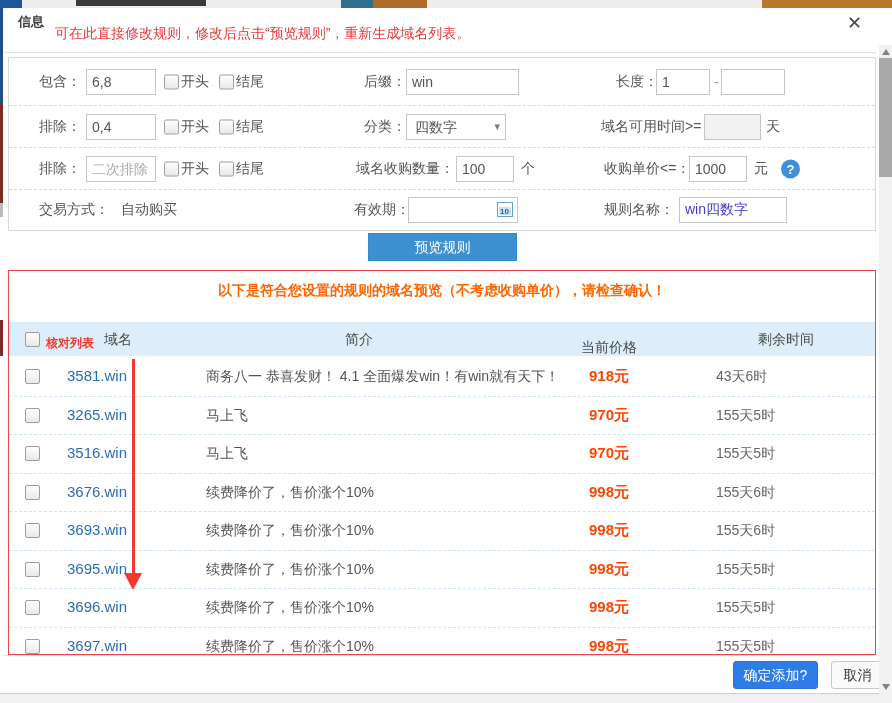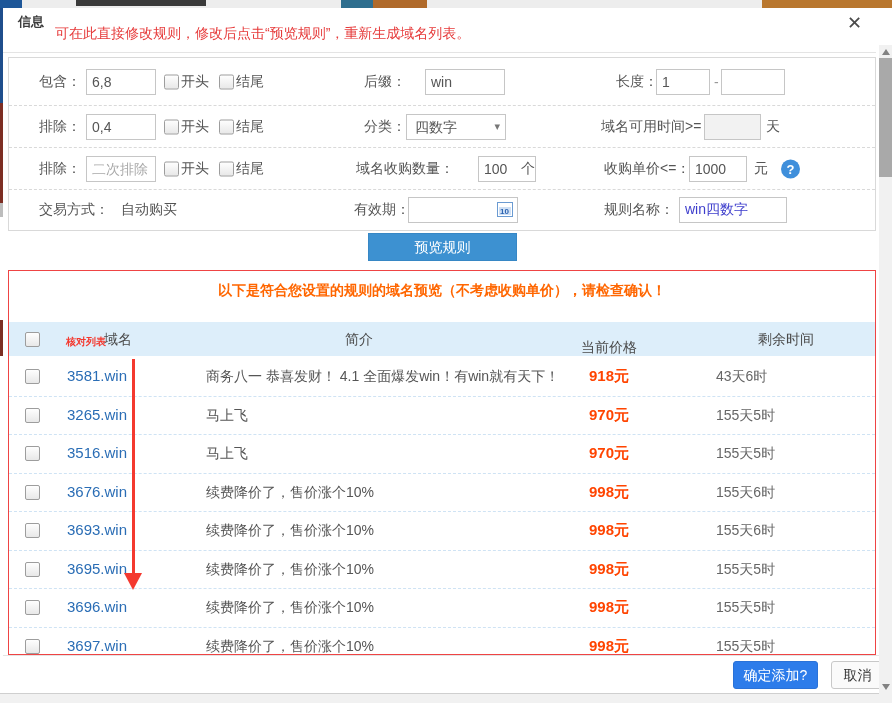--- a/index.html
+++ b/index.html
@@ -42,21 +42,21 @@
   .thead{position:absolute;left:0;right:0;top:51px;height:34px;background:#ddeefa;}
   .thead span{position:absolute;top:9px;font-size:14px;color:#4a4a4a;}
   .trow{position:absolute;left:0;right:0;height:38.5px;border-bottom:1px dashed #cfe3f4;}
   .trow .cbx{position:absolute;left:16px;top:12px;}
   .thead .cbx{position:absolute;left:16px;top:10px;}
   .dom{position:absolute;left:58px;top:10px;font-size:15px;color:#2a6db5;text-decoration:none;cursor:pointer;}
   .desc{position:absolute;left:197px;top:11px;font-size:14px;color:#555;white-space:nowrap;}
   .price{position:absolute;left:540px;width:120px;top:10px;text-align:center;font-size:15px;font-weight:bold;color:#ff4400;}
   .rtime{position:absolute;left:707px;width:140px;top:11px;font-size:14px;color:#666;}
   
-  .anno{position:absolute;left:37px;top:64px;font-size:10px;font-weight:bold;color:#f4392f;margin-left:20px;}
+  .anno{position:absolute;left:37px;top:64px;font-size:12px;font-weight:bold;color:#f4392f;}
   .arrowline{position:absolute;left:123px;top:88px;width:3px;height:216px;background:#f4392f;}
   .arrowhead{position:absolute;left:115px;top:302px;width:0;height:0;border-left:9px solid transparent;
              border-right:9px solid transparent;border-top:17px solid #f4392f;}
   
   .btn-confirm{position:absolute;left:733px;top:661px;width:85px;height:28px;background:#2d7cea;border:1px solid #2a72d8;
                border-radius:3px;color:#fff;font-size:14px;text-align:center;line-height:26px;cursor:pointer;box-sizing:border-box;}
   .btn-cancel{position:absolute;left:831px;top:661px;width:53px;height:28px;background:#fafafa;border:1px solid #c8c8c8;
               border-radius:3px;color:#333;font-size:14px;text-align:center;line-height:26px;cursor:pointer;box-sizing:border-box;}
   
   #scrollbar{position:absolute;left:879px;top:45px;width:13px;height:649px;background:#f1f1f1;}
@@ -92,21 +92,21 @@
   <div id="formbox">
 
     <div class="frow" style="top:0;height:47px;">
       <span class="flabel" style="left:30px;">包含：</span>
       <input class="tin" style="left: 77px; width: 70px;" value="6,8">
       <span class="cbx" style="left:155px;"></span>
       <span class="flabel" style="left:172px;">开头</span>
       <span class="cbx" style="left:210px;"></span>
       <span class="flabel" style="left:227px;">结尾</span>
       <span class="flabel" style="left:355px;">后缀：</span>
-      <input class="tin" style="left: 416px; width: 80px;" value="win">
+      <input class="tin" style="left: 397px; width: 113px;" value="win">
       <span class="flabel" style="left:607px;">长度：</span>
       <input class="tin" style="left: 647px; width: 54px;" value="1">
       <span class="flabel" style="left:705px;color:#999;">-</span>
       <input class="tin" style="left: 712px; width: 64px;" value="">
     </div>
 
     <div class="frow sep" style="top:47px;height:42px;">
       <span class="flabel" style="left:30px;">排除：</span>
       <input class="tin" style="left: 77px; width: 70px;" value="0,4">
       <span class="cbx" style="left:155px;"></span>
@@ -124,21 +124,21 @@
     </div>
 
     <div class="frow sep" style="top:89px;height:42px;">
       <span class="flabel" style="left:30px;">排除：</span>
       <input class="tin" style="left: 77px; width: 70px;" placeholder="二次排除">
       <span class="cbx" style="left:155px;"></span>
       <span class="flabel" style="left:172px;">开头</span>
       <span class="cbx" style="left:210px;"></span>
       <span class="flabel" style="left:227px;">结尾</span>
       <span class="flabel" style="left:347px;">域名收购数量：</span>
-      <input class="tin" style="left: 469px; width: 58px;" value="100">
+      <input class="tin" style="left: 447px; width: 58px;" value="100">
       <span class="flabel" style="left:512px;">个</span>
       <span class="flabel" style="left:595px;text-align:right;">收购单价&lt;=：</span>
       <input class="tin" style="left: 680px; width: 58px;" value="1000">
       <span class="flabel" style="left:745px;">元</span>
       <span class="qicon" style="left:772px;">?</span>
     </div>
 
     <div class="frow sep" style="top:131px;height:39px;">
       <span class="flabel" style="left:30px;">交易方式：</span>
       <span class="flabel" style="left:112px;">自动购买</span>

